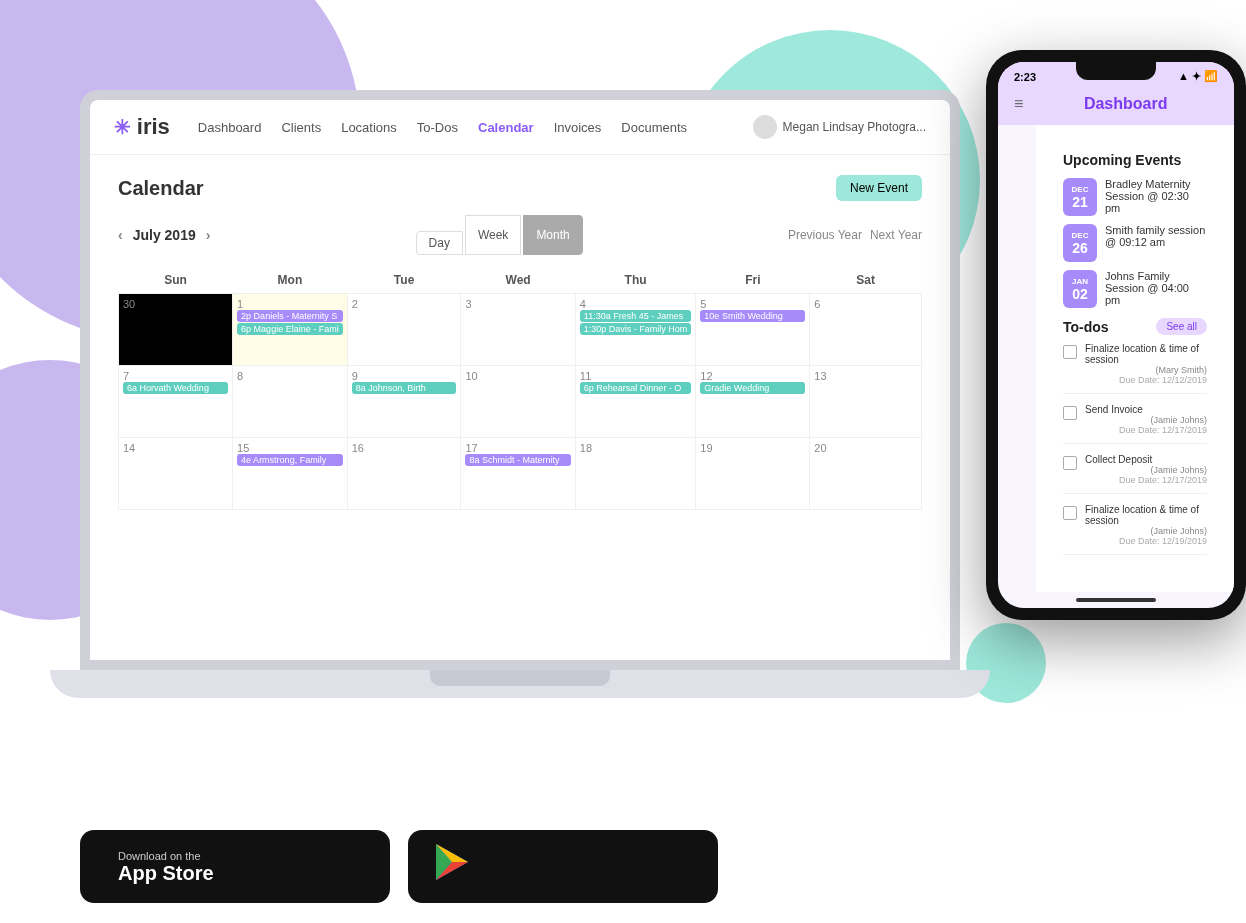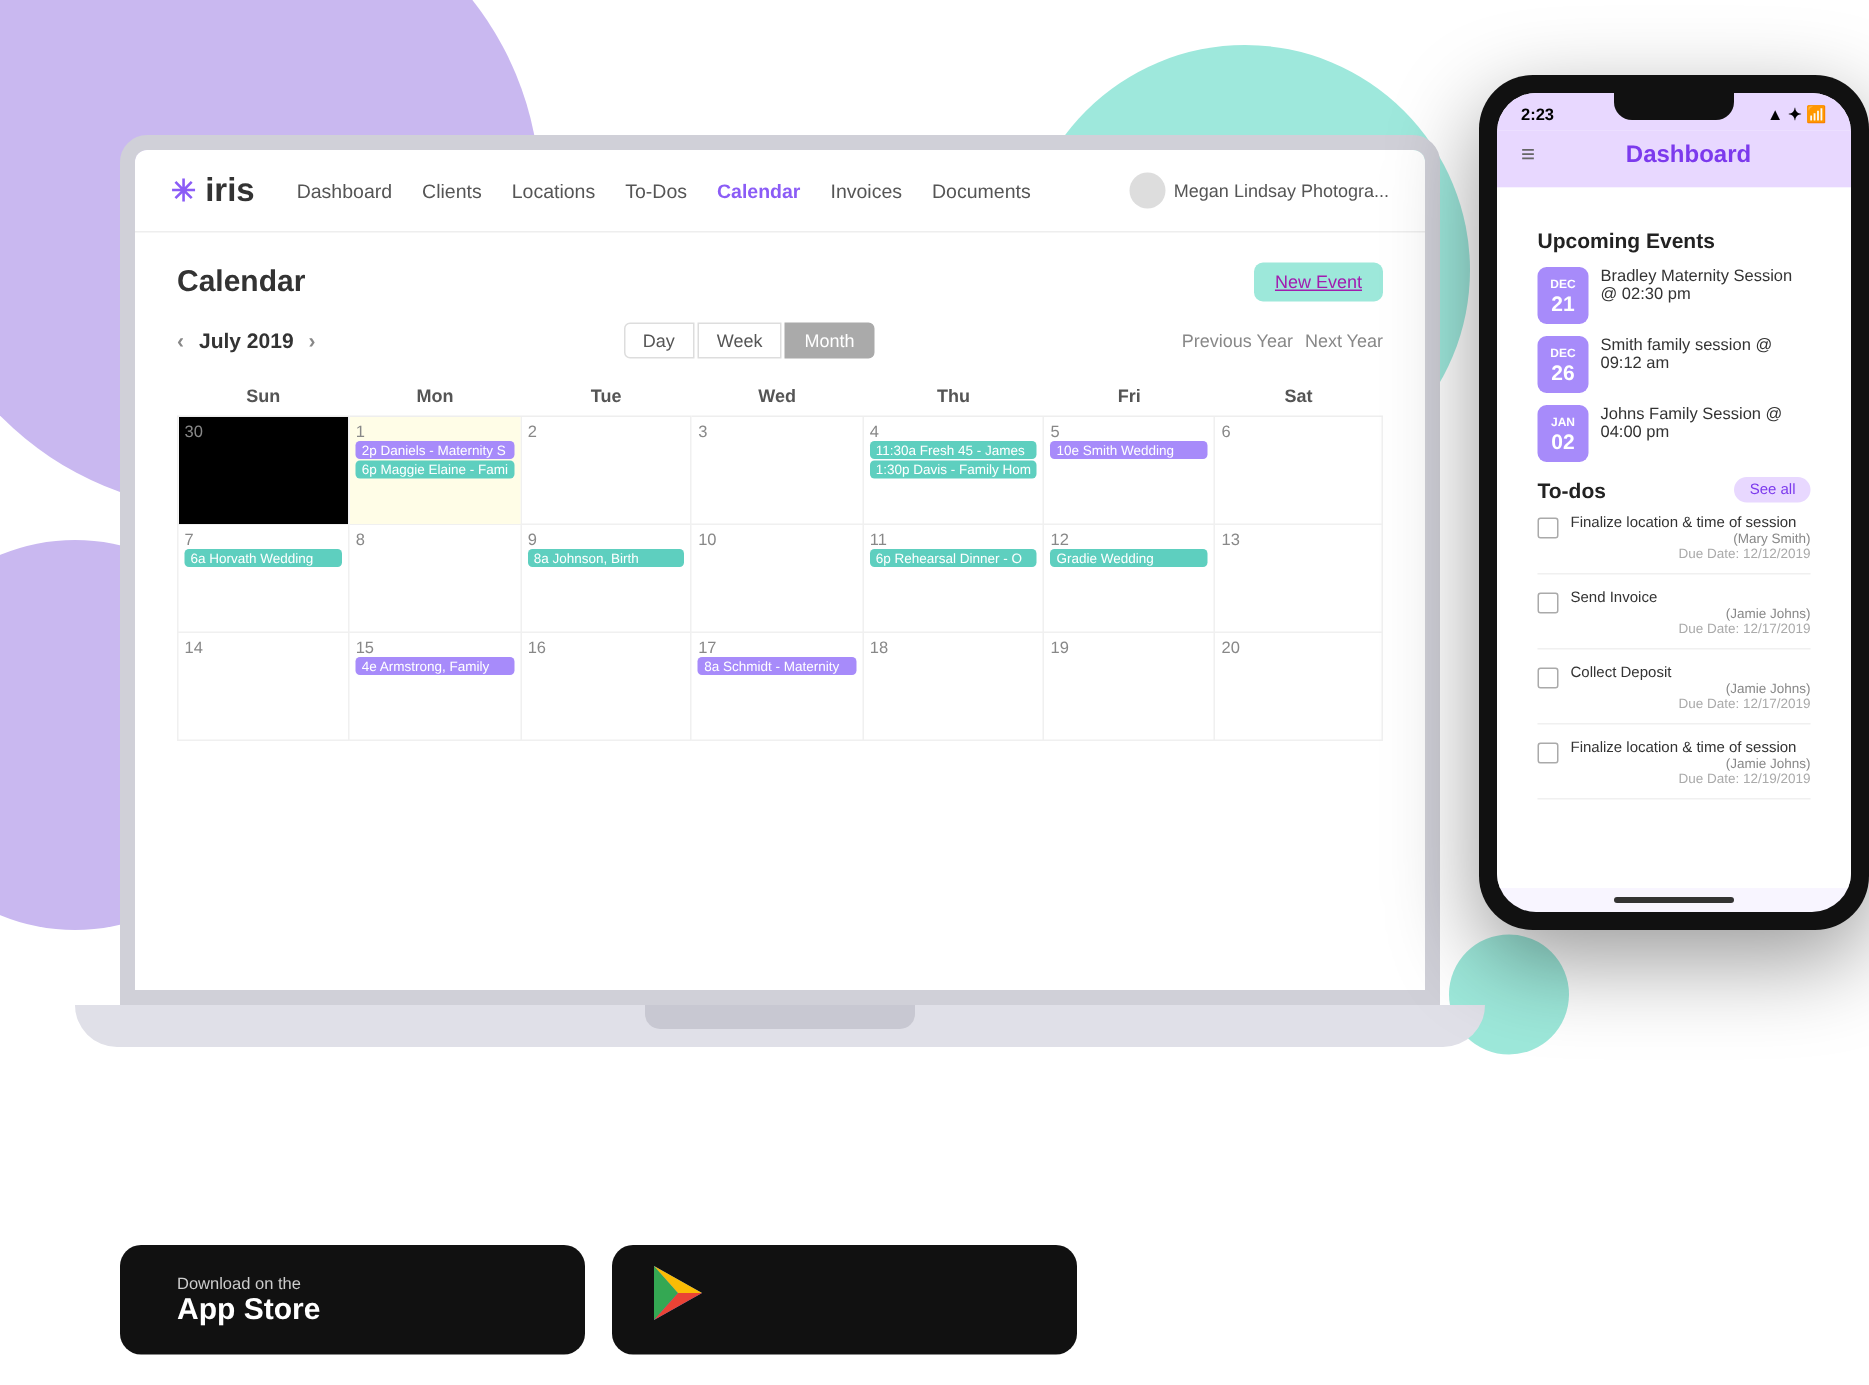--- a/index.html
+++ b/index.html
@@ -148,27 +148,26 @@
       justify-content: space-between;
       margin-bottom: 14px;
     }
     .calendar-title {
       font-size: 20px;
       font-weight: 600;
       color: #333;
     }
     .new-event-btn {
       background: #9de8da;
-      color: #a21caf;
+      color: #000000;
       border: none;
       padding: 6px 14px;
       border-radius: 6px;
       font-size: 12px;
       cursor: pointer;
-      text-decoration: underline;
     }
     .calendar-controls {
       display: flex;
       align-items: center;
       justify-content: space-between;
       margin-bottom: 12px;
     }
     .month-nav {
       display: flex;
       align-items: center;
@@ -188,21 +187,21 @@
       border: 1px solid #ddd;
       background: white;
       cursor: pointer;
       color: #555;
     }
     .view-btn.active {
       background: #aaa;
       color: white;
       border-color: #aaa;
     }
-    .view-btn:first-child { border-radius: 4px 0 0 4px; }
+    .view-btn:first-child { border-radius: 4px 0 0 4px; margin-top: 16px; }
     .view-btn:last-child { border-radius: 0 4px 4px 0; }
     .year-nav {
       display: flex;
       gap: 8px;
       font-size: 12px;
       color: #888;
     }
 
     
     .cal-grid {
@@ -304,20 +303,21 @@
       font-weight: 600;
       color: #7c3aed;
       text-align: center;
       flex: 1;
     }
     .phone-content {
       flex: 1;
       padding: 27px;
       overflow: hidden;
       background: white;
+      margin-left: 38px;
     }
     .phone-section-title {
       font-size: 14px;
       font-weight: 700;
       color: #222;
       margin-bottom: 10px;
     }
     .event-item {
       display: flex;
       align-items: flex-start;

